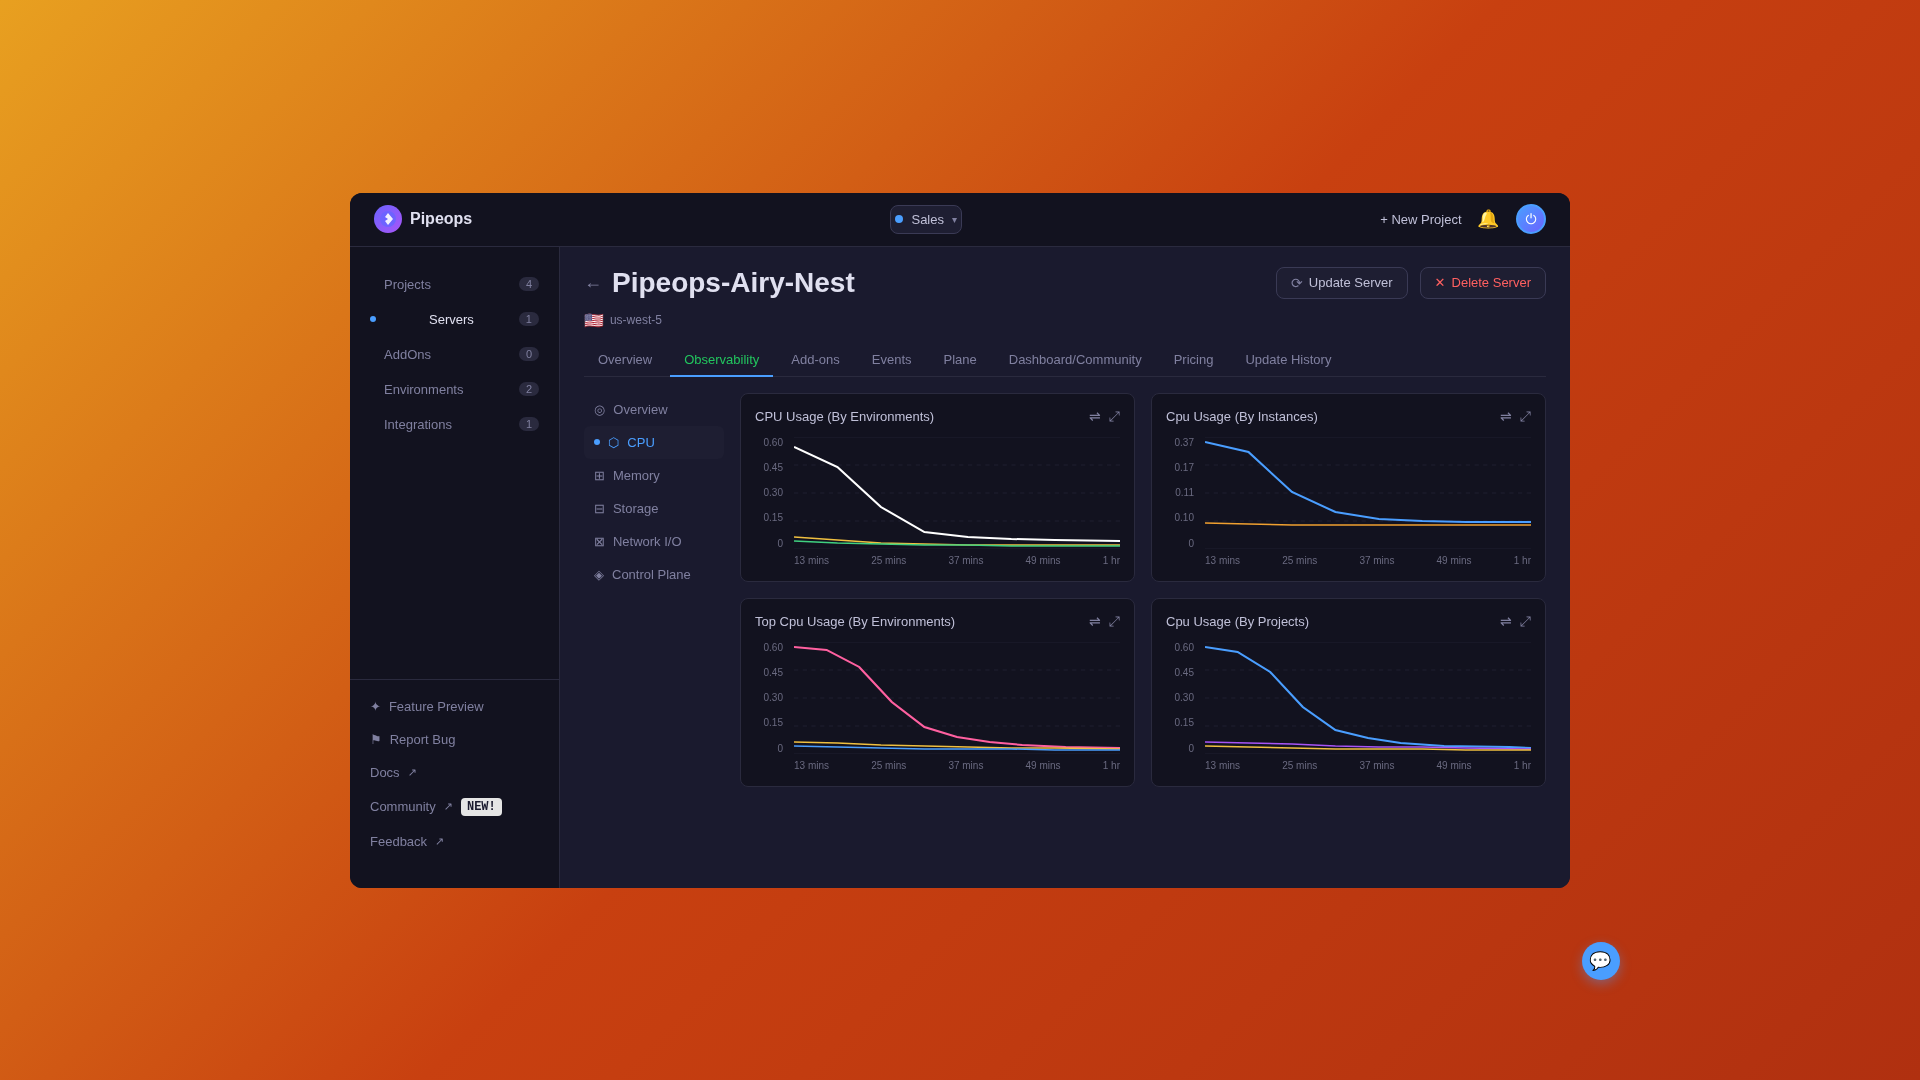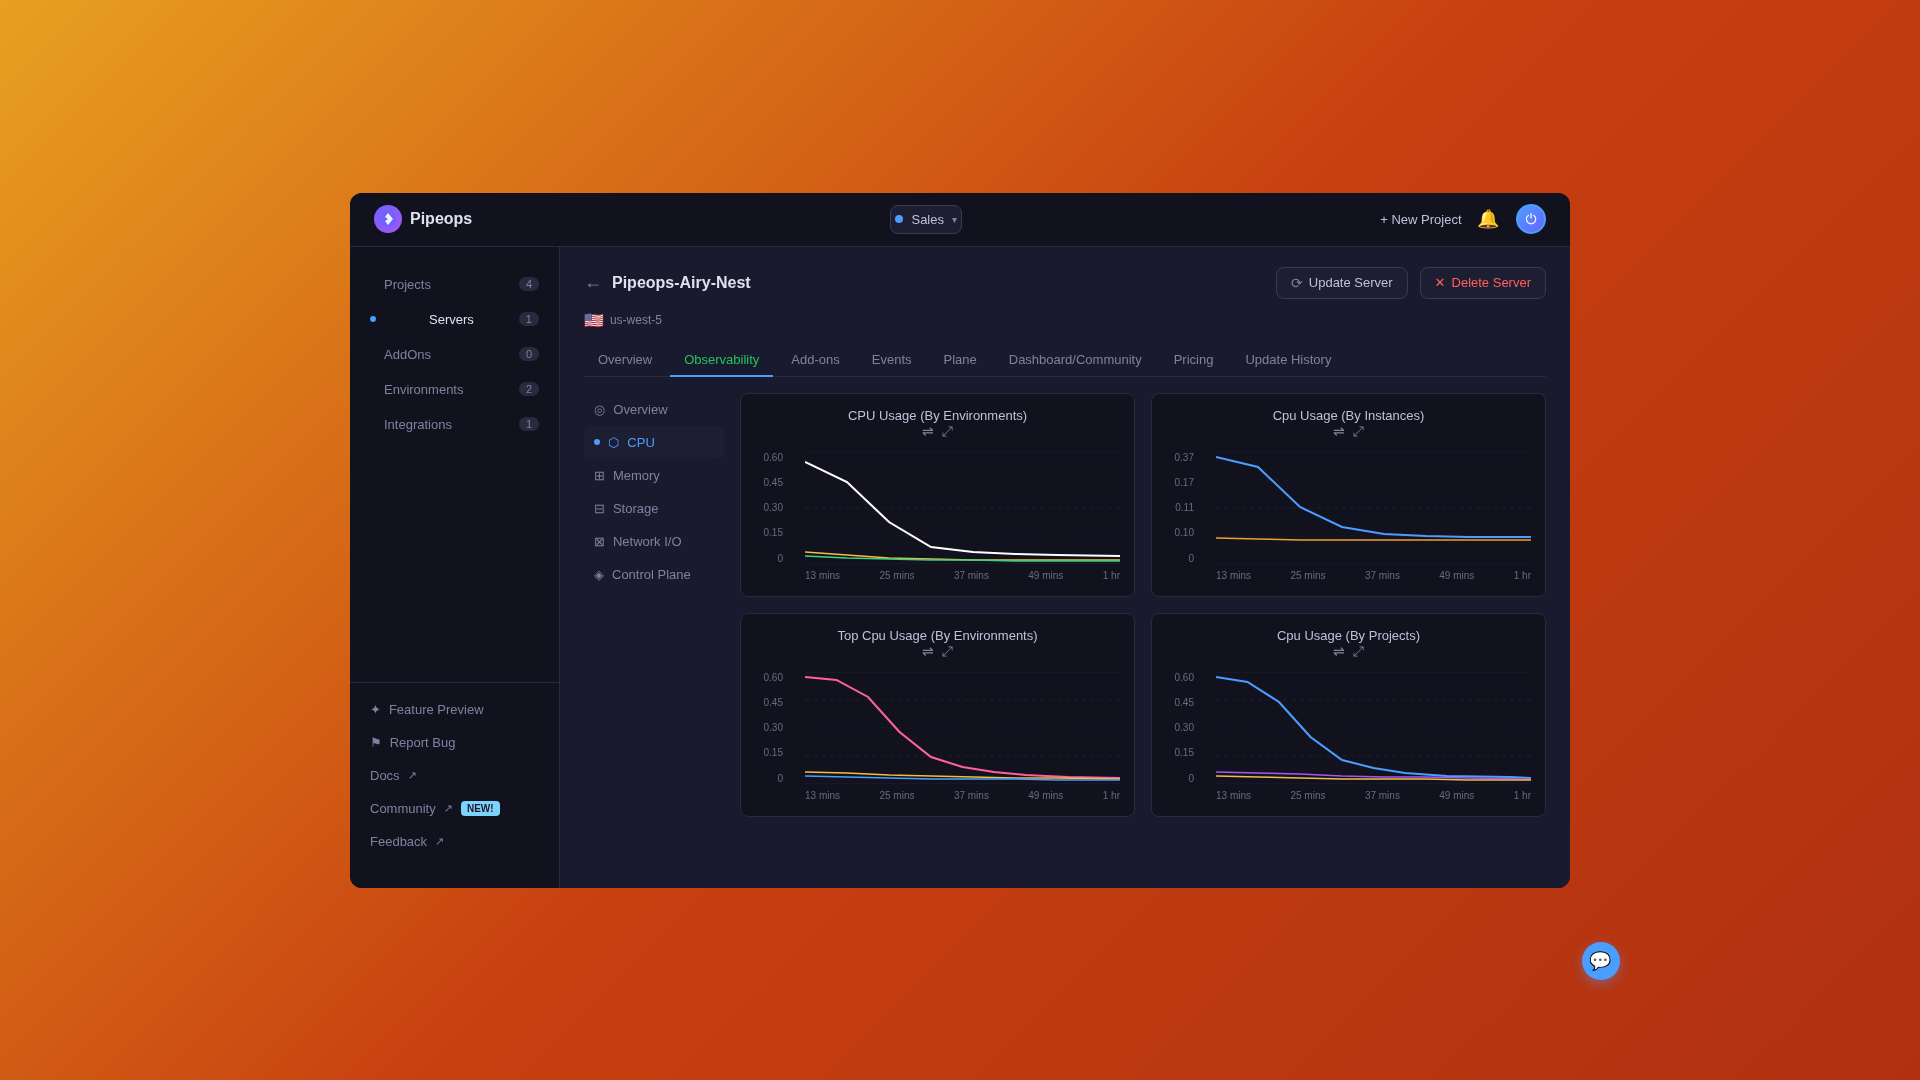--- a/index.html
+++ b/index.html
@@ -170,26 +170,27 @@
       gap: 8px;
       padding: 9px 20px;
       cursor: pointer;
       color: #8080a0;
       font-size: 13px;
     }
     .sidebar-bottom-item .ext-icon {
       font-size: 11px;
     }
     .new-badge {
-      background: #7dd3fc;
+      background: #e5e5e5;
       color: #1a1a2e;
-      font-size: 10px;
+      font-size: 12px;
       font-weight: 700;
       padding: 2px 6px;
       border-radius: 4px;
+      font-family: Liberation Mono, monospace;
     }
     
     .content {
       flex: 1;
       overflow: auto;
       padding: 20px 24px;
       background: #1a1a2e;
     }
     
     .page-header {
@@ -200,21 +201,21 @@
     .back-btn {
       color: #8080a0;
       font-size: 18px;
       cursor: pointer;
       margin-right: 10px;
       background: none;
       border: none;
     }
     .page-title {
       color: #e0e0f0;
-      font-size: 16px;
+      font-size: 28px;
       font-weight: 600;
       flex: 1;
     }
     .header-actions {
       display: flex;
       gap: 12px;
     }
     .update-server-btn {
       display: flex;
       align-items: center;
@@ -316,39 +317,38 @@
       background: #12121f;
       border: 1px solid #2a2a3e;
       border-radius: 8px;
       padding: 14px;
     }
     .chart-header {
       display: flex;
       align-items: center;
       justify-content: space-between;
       margin-bottom: 12px;
-      flex-direction: column;
     }
     .chart-title {
       color: #c0c0d8;
       font-size: 13px;
       font-weight: 500;
     }
     .chart-controls {
       display: flex;
       gap: 8px;
     }
     .chart-ctrl-icon {
       color: #8080a0;
       font-size: 14px;
       cursor: pointer;
     }
     .chart-body {
       display: flex;
-      gap: 22px;
+      gap: 11px;
       height: 130px;
     }
     .chart-y-axis {
       display: flex;
       flex-direction: column;
       justify-content: space-between;
       align-items: flex-end;
       font-size: 10px;
       color: #6060808;
       padding-bottom: 18px;

